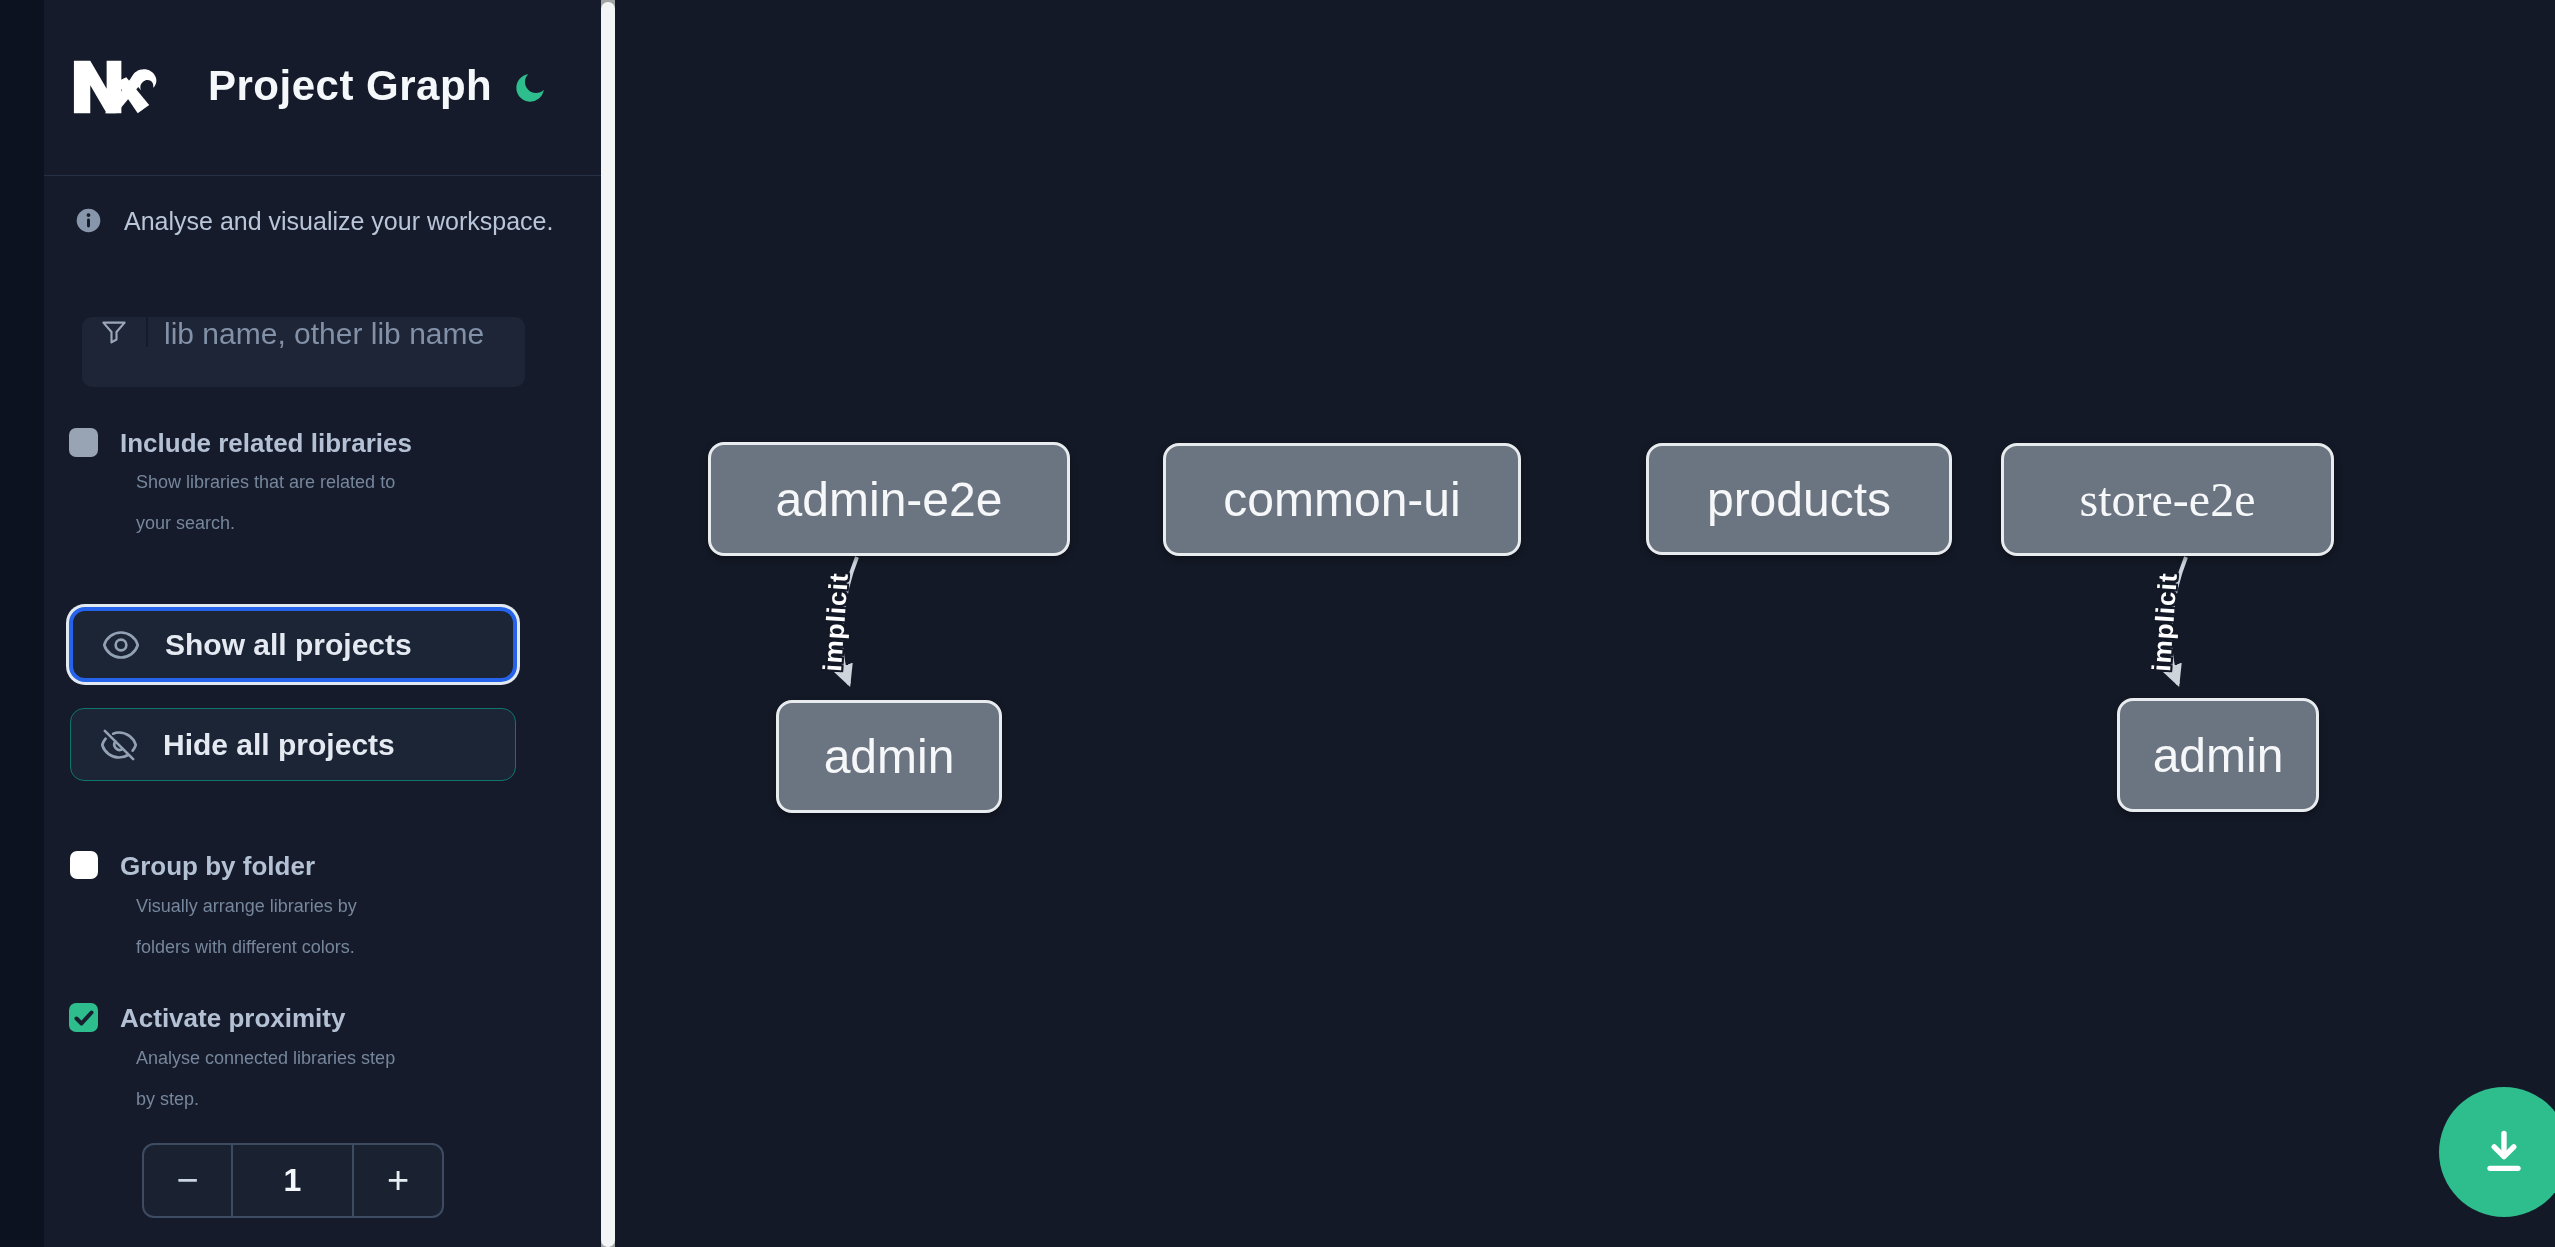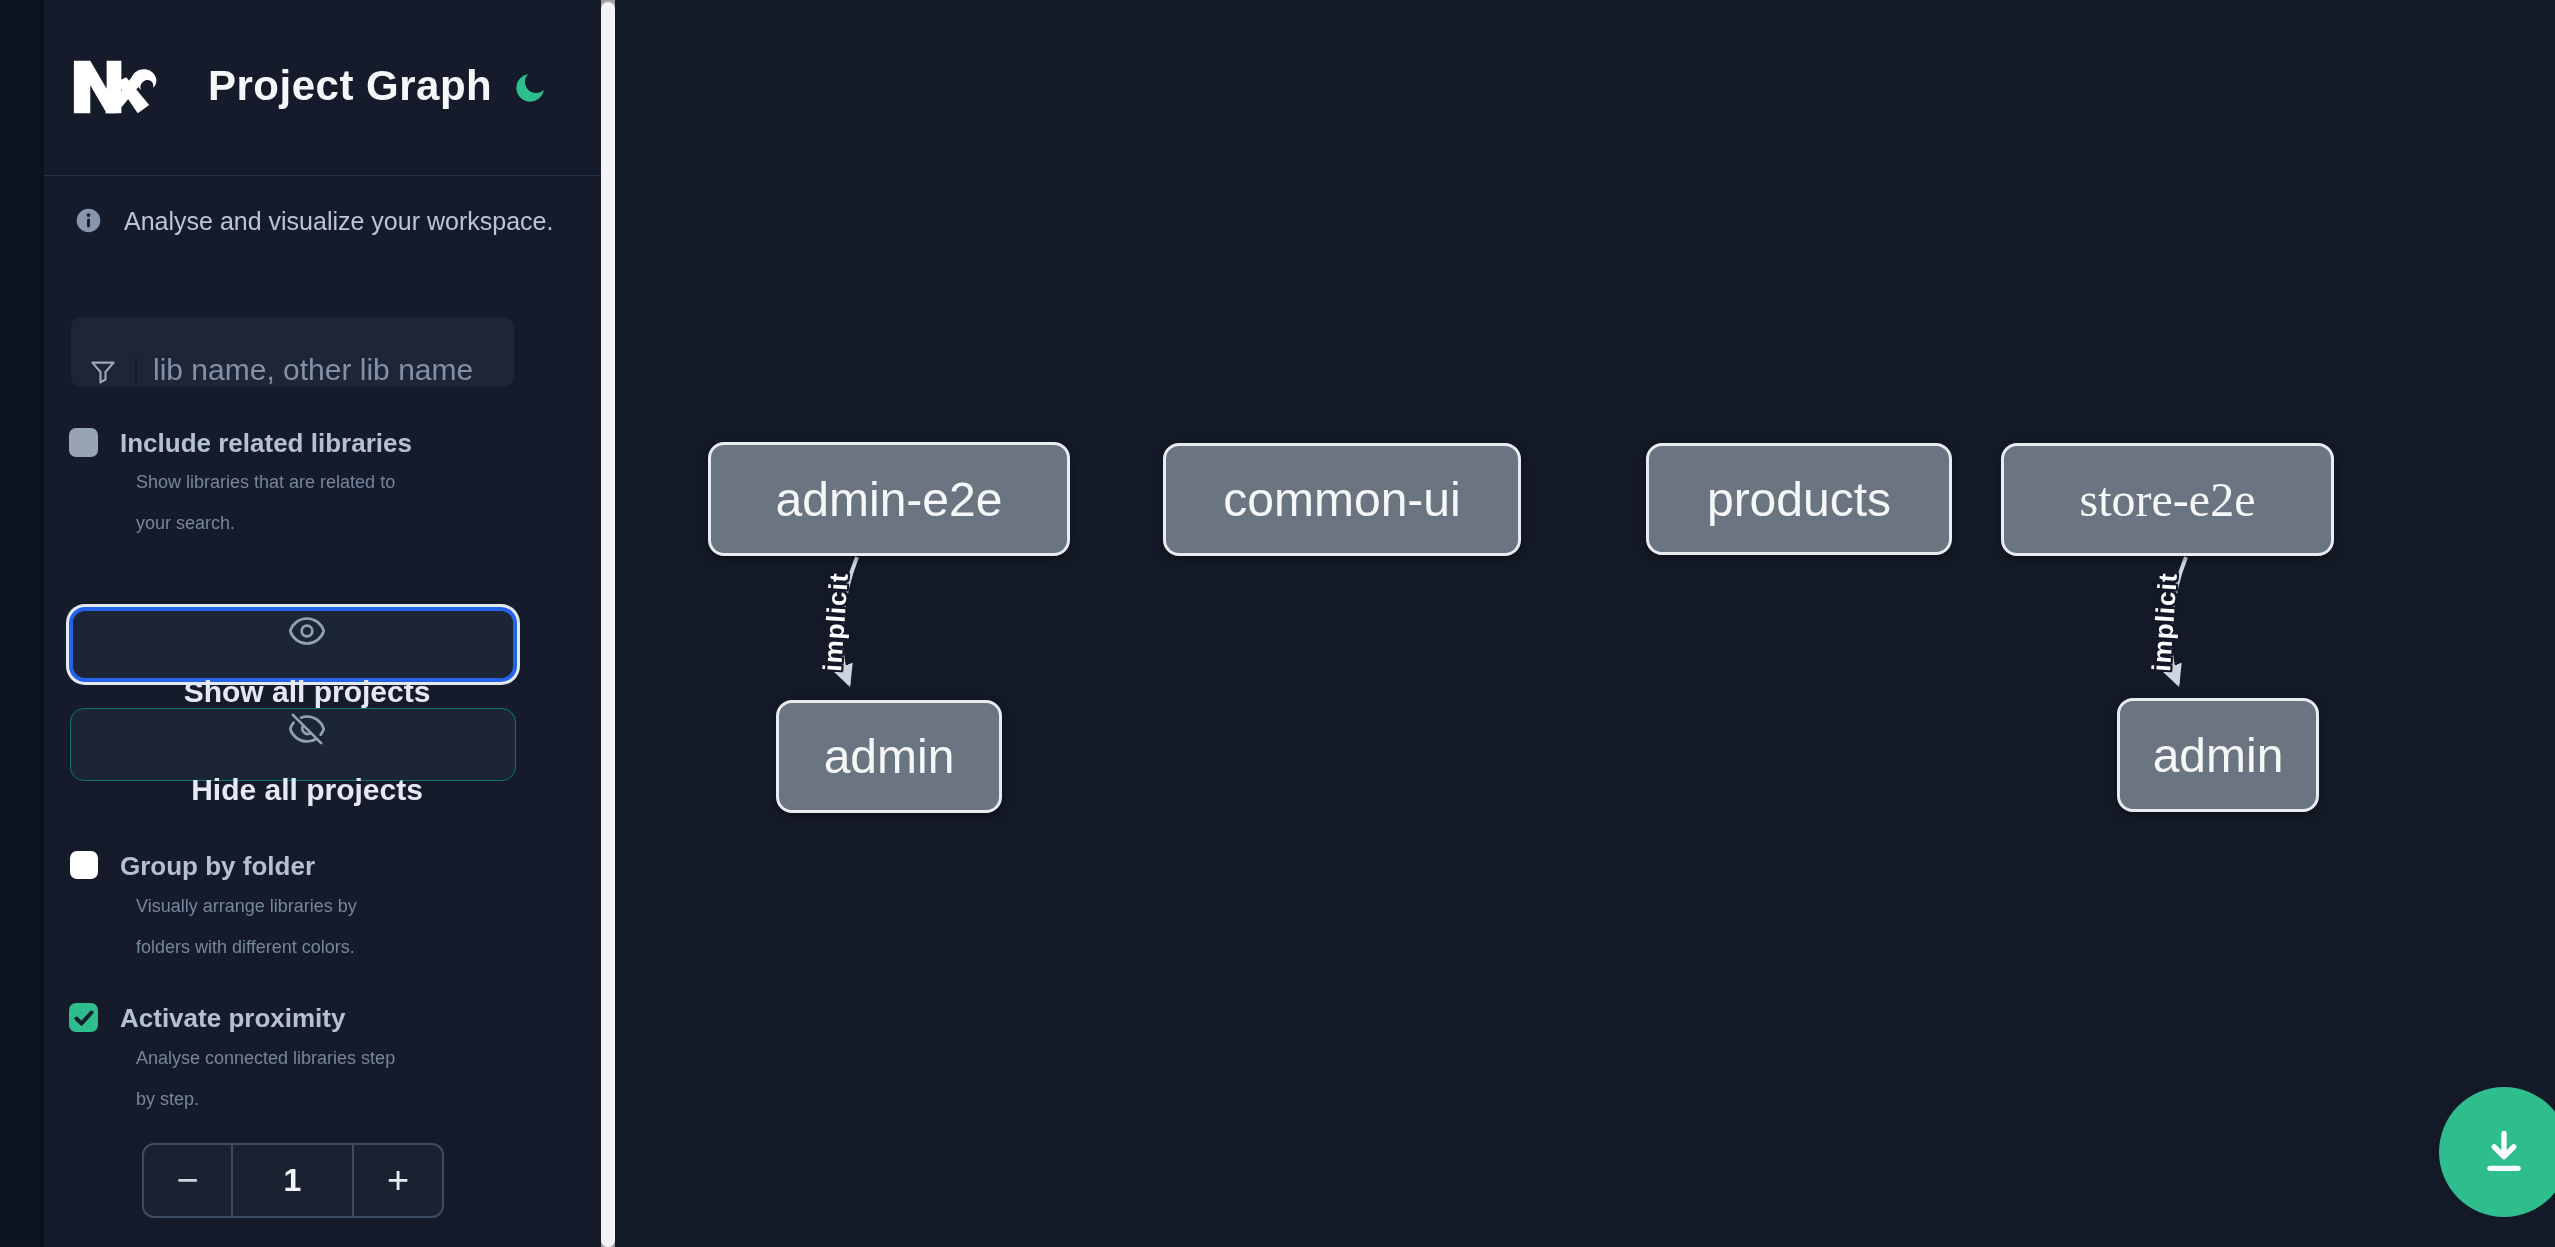--- a/index.html
+++ b/index.html
@@ -11,34 +11,34 @@
   .sidebar { position:absolute; left:0; top:0; width:557px; height:1247px; background:#151b2a; }
 
   .sb-header { position:absolute; left:0; top:0; width:557px; height:176px; border-bottom:1px solid #263147; }
   .nx-logo { position:absolute; left:25px; top:54px; width:90px; height:66px; }
   .app-title { position:absolute; left:164px; top:62px; font-size:42px; font-weight:700; color:#f5f8fb; letter-spacing:.5px; white-space:nowrap; }
   .moon-btn { position:absolute; left:468px; top:70px; width:36px; height:36px; cursor:pointer; background:none; border:none; }
 
   .info-row-icon { position:absolute; left:31px; top:207px; width:27px; height:27px; }
   .tagline { position:absolute; left:80px; top:205px; width:430px; font-size:25px; line-height:32px; color:#b9c5d8; }
 
-  .search-box { position:absolute; left:27px; top:317px; width:443px; height:70px; background:#1d2536; border-radius:10px; display:flex; align-items:flex-end; overflow:hidden; }
+  .search-box { position:absolute; left:38px; top:317px; width:443px; height:70px; background:#1d2536; border-radius:10px; display:flex; align-items:flex-start; overflow:hidden; }
   .search-icon-cell { width:66px; display:flex; align-items:center; justify-content:center; border-right:2px solid #151b2a; flex:none; }
   .search-input { flex:1; background:transparent; border:none; outline:none; color:#dbe3ee; font-size:30px; padding:0 16px; font-family:"Liberation Sans", sans-serif; }
   .search-input::placeholder { color:#8291a8; }
 
   .opt-checkbox { position:absolute; width:29px; height:29px; border-radius:7px; cursor:pointer; }
   .cb-gray  { background:#98a4b3; }
   .cb-white { background:#ffffff; }
   .cb-green { background:#2ebd8d; display:flex; align-items:center; justify-content:center; }
   .opt-label { position:absolute; left:76px; font-size:26px; font-weight:700; color:#b4c1d5; white-space:nowrap; }
   .opt-desc { position:absolute; left:92px; width:412px; font-size:18px; line-height:41px; color:#76869c; }
   .opt-desc span { display:block; white-space:nowrap; }
 
-  .sb-btn { position:absolute; display:flex; align-items:center; gap:24px; background:#1c2535; color:#e5eaf2; font-size:30px; font-weight:600; font-family:"Liberation Sans", sans-serif; cursor:pointer; padding-left:28px;flex-direction:column; }
+  .sb-btn { position:absolute; display:flex; align-items:center; gap:24px; background:#1c2535; color:#e5eaf2; font-size:30px; font-weight:600; font-family:"Liberation Sans", sans-serif; cursor:pointer; padding-left:28px; }
   .btn-show { left:25px; top:607px; width:448px; height:75px; border:4px solid #2563eb; border-radius:16px; box-shadow:0 0 0 3px #e3e9f1; }
   .btn-hide { left:26px; top:708px; width:446px; height:73px; border:1px solid #0f766e; border-radius:14px; }
   .sb-btn svg { flex:none; }
 
   .stepper { position:absolute; left:98px; top:1143px; width:302px; height:75px; border:2px solid #3e4c63; border-radius:12px; display:flex; background:#1a2232; overflow:hidden; }
   .stepper .cell { display:flex; align-items:center; justify-content:center; }
   .step-minus { width:87px; color:#cbd5e1; font-size:38px; cursor:pointer; }
   .step-value { flex:1; color:#f3f6fa; font-size:32px; font-weight:600; border-left:2px solid #3e4c63; border-right:2px solid #3e4c63; }
   .step-plus { width:88px; color:#e8edf4; font-size:38px; cursor:pointer; }
 

